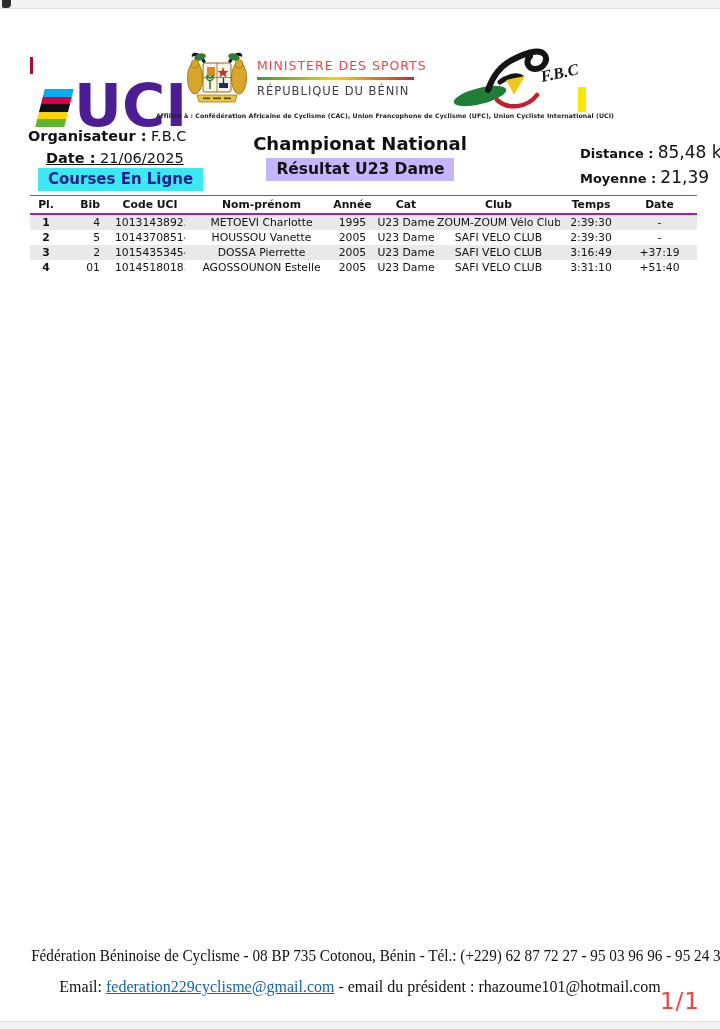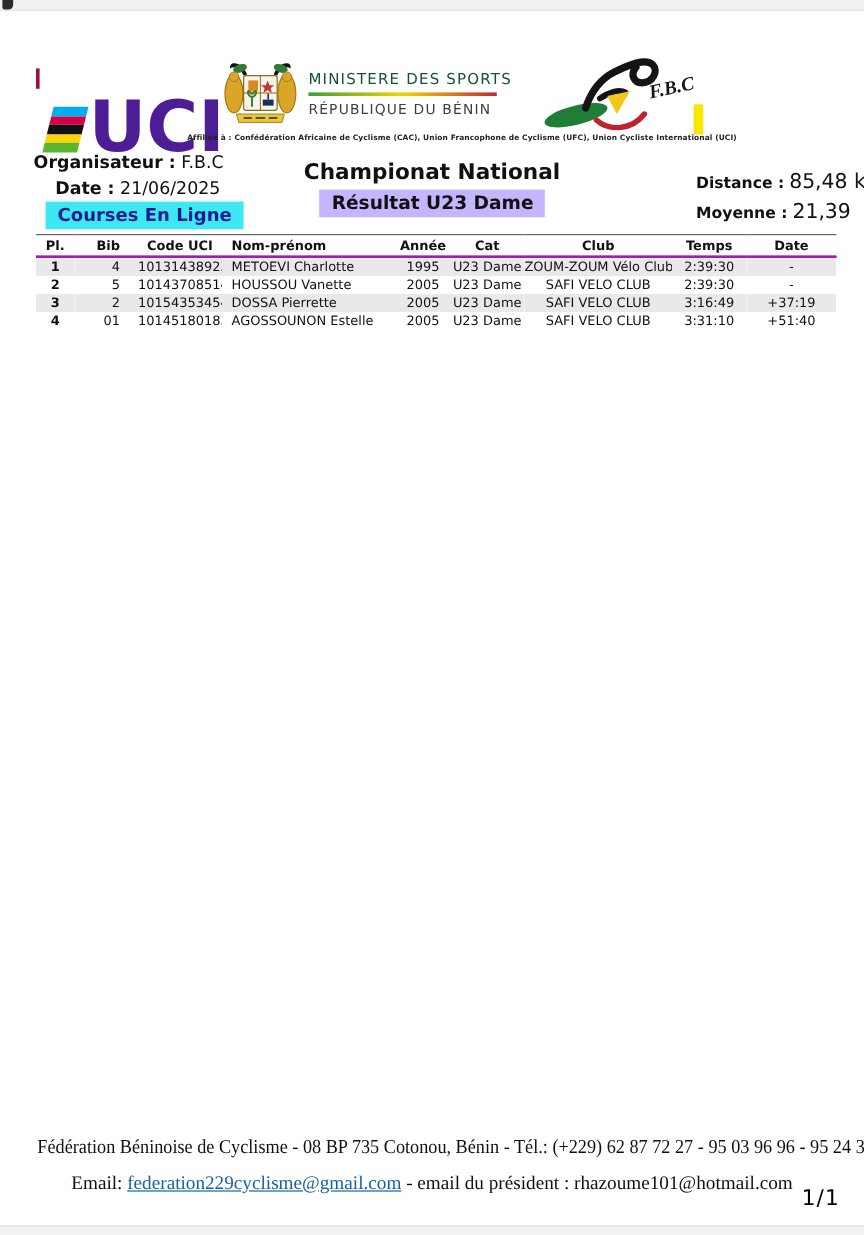--- a/index.html
+++ b/index.html
@@ -16,29 +16,29 @@
   .corner-smudge{top:0;left:2px;width:9px;height:8px;background:#2b2b2b;border-radius:0 0 4px 2px;}
   .red-tick{left:30px;top:57px;width:3px;height:17px;background:#9e1230;}
 
   
   .uci-logo{left:40px;top:86px;display:flex;align-items:flex-start;}
   .uci-stripes{display:flex;flex-direction:column;width:29px;height:38px;margin-top:3px;transform:skewX(-14deg);}
   .uci-stripes div{flex:1;}
   .uci-text{font-size:59px;line-height:40px;font-weight:bold;letter-spacing:0px;margin-left:5px;color:#4c1d95;}
 
   .org-line{left:28px;top:128px;font-size:14.5px;white-space:nowrap;}
-  .date-line{left:46px;top:150px;font-size:14.5px;white-space:nowrap;}
+  .date-line{left:46px;top:150px;font-size:14.5px;white-space:nowrap;text-decoration:underline;}
   .lbl{font-weight:bold;}
   .badge{left:38px;top:168px;display:inline-block;font-size:15px;font-weight:bold;
          color:#1b1d8e;padding:2px 10px 3px 10px;white-space:nowrap;}
 
   
   .coat{left:186px;top:46px;}
   .ministry{left:257px;top:58px;}
-  .ministry-line1{font-size:12.5px;letter-spacing:1px;color:#14532d;white-space:nowrap;}
+  .ministry-line1{font-size:12.5px;letter-spacing:1px;color:#ef4444;white-space:nowrap;}
   .flag-line{width:157px;height:3px;margin:4px 0 4px 0;background:linear-gradient(90deg,#3f9d35,#efd500,#c2293a);}
   .ministry-line2{font-size:11.5px;letter-spacing:1px;color:#3d3d3d;white-space:nowrap;}
 
   
   .fbc{left:450px;top:40px;}
   .yellow-bar{left:578px;top:87px;width:8px;height:25px;}
 
   
   .fed-block{left:125px;top:109px;width:520px;text-align:center;}
   .fed-title{font-size:10.5px;font-weight:bold;font-style:italic;letter-spacing:0.4px;color:#1a1a1a;}
@@ -53,31 +53,31 @@
   .stats-row .val{font-weight:normal;font-size:17px;}
 
   
   .results{left:30px;top:195px;width:667px;border-collapse:collapse;table-layout:fixed;}
   .results th{font-size:10.8px;font-weight:bold;height:17px;padding:0;
               border-top:1px solid #666;border-bottom:2px solid #a21caf;text-align:center;}
   .results td{font-size:10.8px;height:15px;padding:0;text-align:center;white-space:nowrap;overflow:hidden;}
   .results tbody tr:nth-child(odd){background:#e9e9e9;}
   .results th:nth-child(2),.results td:nth-child(2){text-align:right;padding-left:16px;}
   .results th:nth-child(3),.results td:nth-child(3){text-align:center;padding-left:15px;}
-  .results th:nth-child(4),.results td:nth-child(4){text-align:left;padding-left:8px;}
+  .results th:nth-child(4),.results td:nth-child(4){text-align:center;padding-left:8px;}
   .results td:nth-child(1){font-weight:bold;}
 
   
   .footer-line1{left:0;top:946px;width:720px;text-align:center;
     font-family:"Liberation Serif",serif;font-size:16.5px;white-space:nowrap;}
   .footer-line1 span{display:inline-block;transform:scaleX(0.92);transform-origin:center;}
   .footer-line2{left:0;top:978px;width:720px;text-align:center;
     font-family:"Liberation Serif",serif;font-size:16px;white-space:nowrap;}
   .footer-line2 a{color:#1464a5;text-decoration:underline;}
-  .page-num{right:20px;top:988px;font-size:18px;color:#000000;letter-spacing:1px;}
+  .page-num{right:20px;top:988px;font-size:23px;color:#ef4444;letter-spacing:1px;}
 </style>
 </head>
 <body>
 
 <div class="abs strip-top"></div>
 <div class="abs corner-smudge"></div>
 <div class="abs red-tick"></div>
 
 <div class="abs uci-logo">
   <div class="uci-stripes">

